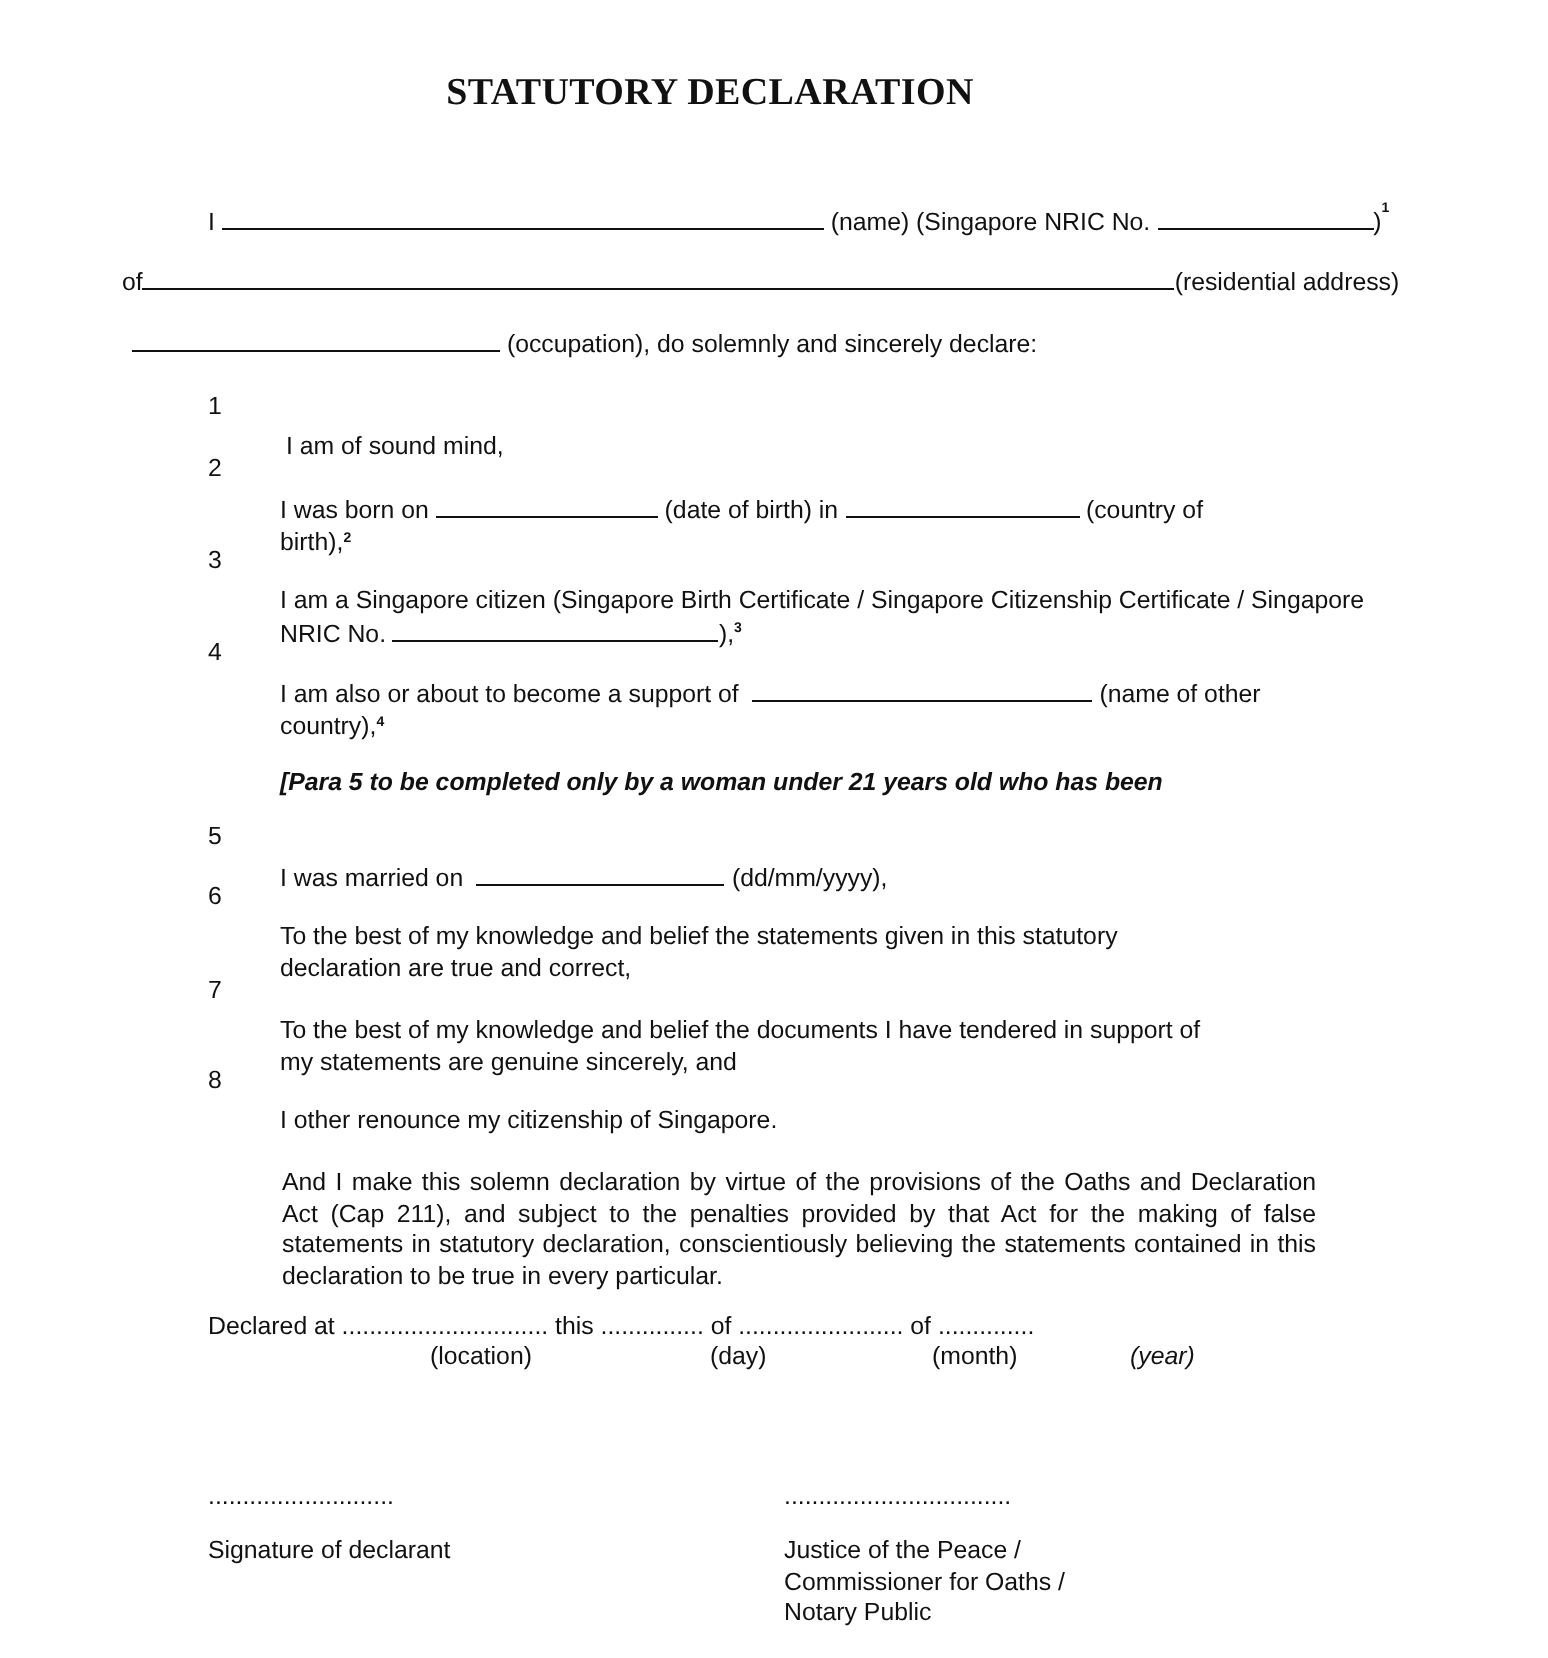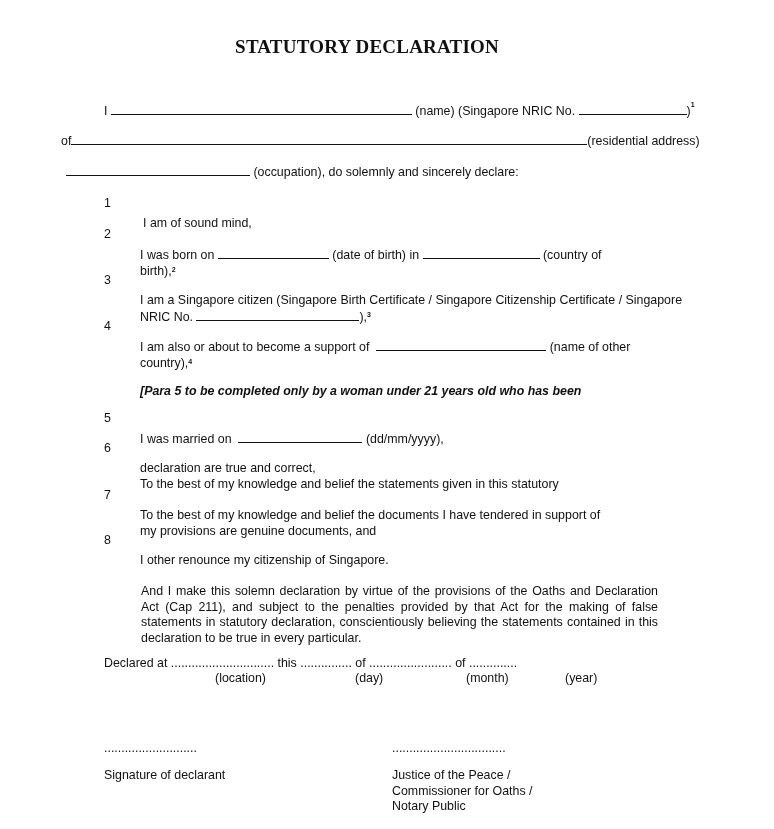--- a/index.html
+++ b/index.html
@@ -1,19 +1,19 @@
 <!DOCTYPE html>
 <html><head>
 <meta charset="utf-8">
 <style>
   html, body { margin:0; padding:0; background:#ffffff; }
   body { width:774px; height:829px; position:relative; overflow:hidden;
          font-family:"Liberation Sans", sans-serif; font-size:12.4px; color:#111; }
   .abs { position:absolute; white-space:nowrap; }
-  .title { font-family:"Liberation Serif", serif; font-weight:bold; font-size:19px; left:12px; width:710px; text-align:center; top:36px; letter-spacing:0.2px; }
+  .title { font-family:"Liberation Serif", serif; font-weight:bold; font-size:19px; left:0; width:710px; text-align:center; top:36px; letter-spacing:0.2px; }
   .ul { display:inline-block; border-bottom:1px solid #111; height:11px; vertical-align:baseline; }
   .num { position:absolute; left:104px; }
   .para { position:absolute; left:140px; line-height:15.5px;margin-top:20px; }
   sup { font-size:7px; font-weight:bold; vertical-align:top; position:relative; top:-2px; }
   .italic-bold { font-style:italic; font-weight:bold; }
   .justify { text-align:justify; text-align-last:left; width:517px; white-space:normal; }
   .lbl { position:absolute; }
 </style>
 </head>
 <body>
@@ -73,40 +73,40 @@
 
 <div class="num" style="top:411px;">5</div>
 <div class="para" style="top:411px; white-space:nowrap;">
   <span>I was married on</span>
   &nbsp;<span class="ul" style="width:124px;"></span>
   <span>(dd/mm/yyyy),</span>
 </div>
 
 <div class="num" style="top:441px;">6</div>
 <div class="para" style="top:441px;">
+  <div>To the best of my knowledge and belief the statements given in this statutory</div>
   <div>declaration are true and correct,</div>
-  <div>To the best of my knowledge and belief the statements given in this statutory</div>
 </div>
 
 <div class="num" style="top:488px;">7</div>
 <div class="para" style="top:488px;">
   <div>To the best of my knowledge and belief the documents I have tendered in support of</div>
-  <div>my provisions are genuine documents, and</div>
+  <div>my statements are genuine sincerely, and</div>
 </div>
 
 <div class="num" style="top:533px;">8</div>
 <div class="para" style="top:533px;">I other renounce my citizenship of Singapore.</div>
 
 <div class="para justify" style="top:564px; left:141px; line-height:15.6px;">And I make this solemn declaration by virtue of the provisions of the Oaths and Declaration Act (Cap 211), and subject to the penalties provided by that Act for the making of false statements in statutory declaration, conscientiously believing the statements contained in this declaration to be true in every particular.</div>
 
 <div class="abs" style="left:104px; top:656px;">Declared at .............................. this ............... of ........................ of ..............</div>
 <div class="lbl" style="left:215px; top:671px;">(location)</div>
 <div class="lbl" style="left:355px; top:671px;">(day)</div>
 <div class="lbl" style="left:466px; top:671px;">(month)</div>
-<div class="lbl" style="left:565px; top:671px;">(year)</div>
+<div class="lbl" style="left:565px; top:671px;font-style:italic;">(year)</div>
 
 <div class="abs" style="left:104px; top:741px;">...........................</div>
 <div class="abs" style="left:104px; top:768px;">Signature of declarant</div>
 
 <div class="abs" style="left:392px; top:741px;">.................................</div>
 <div class="abs" style="left:392px; top:768px; line-height:15.5px;">
   <div>Justice of the Peace /</div>
   <div>Commissioner for Oaths /</div>
   <div>Notary Public</div>
 </div>

